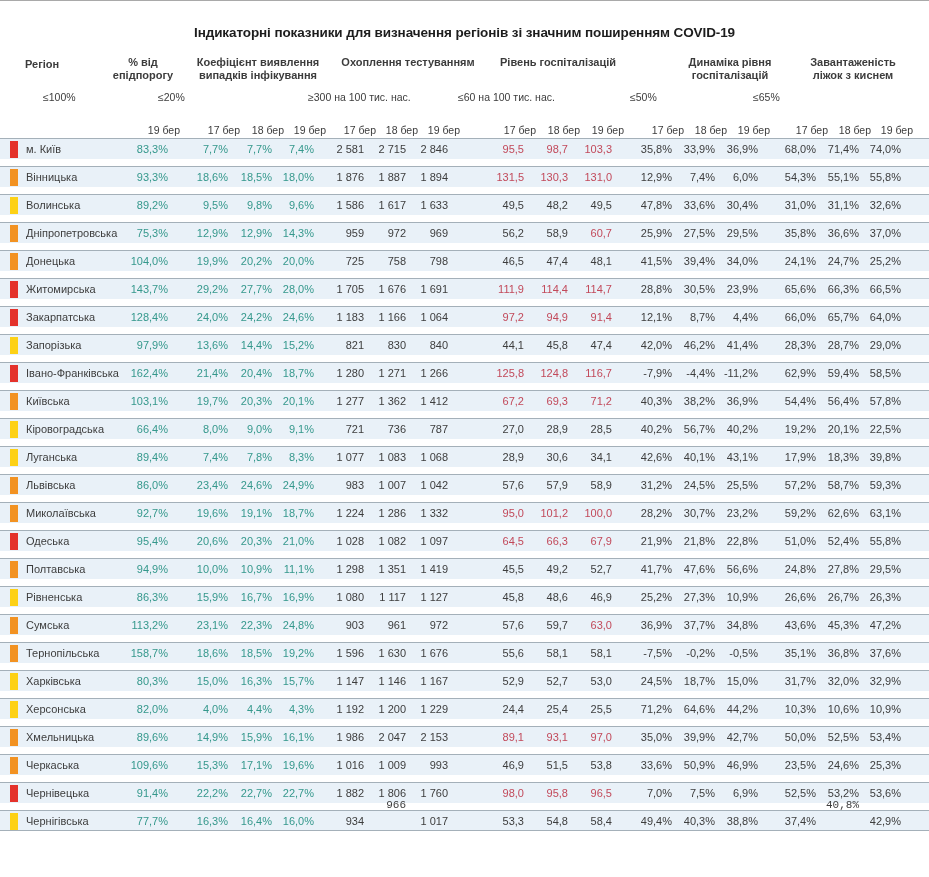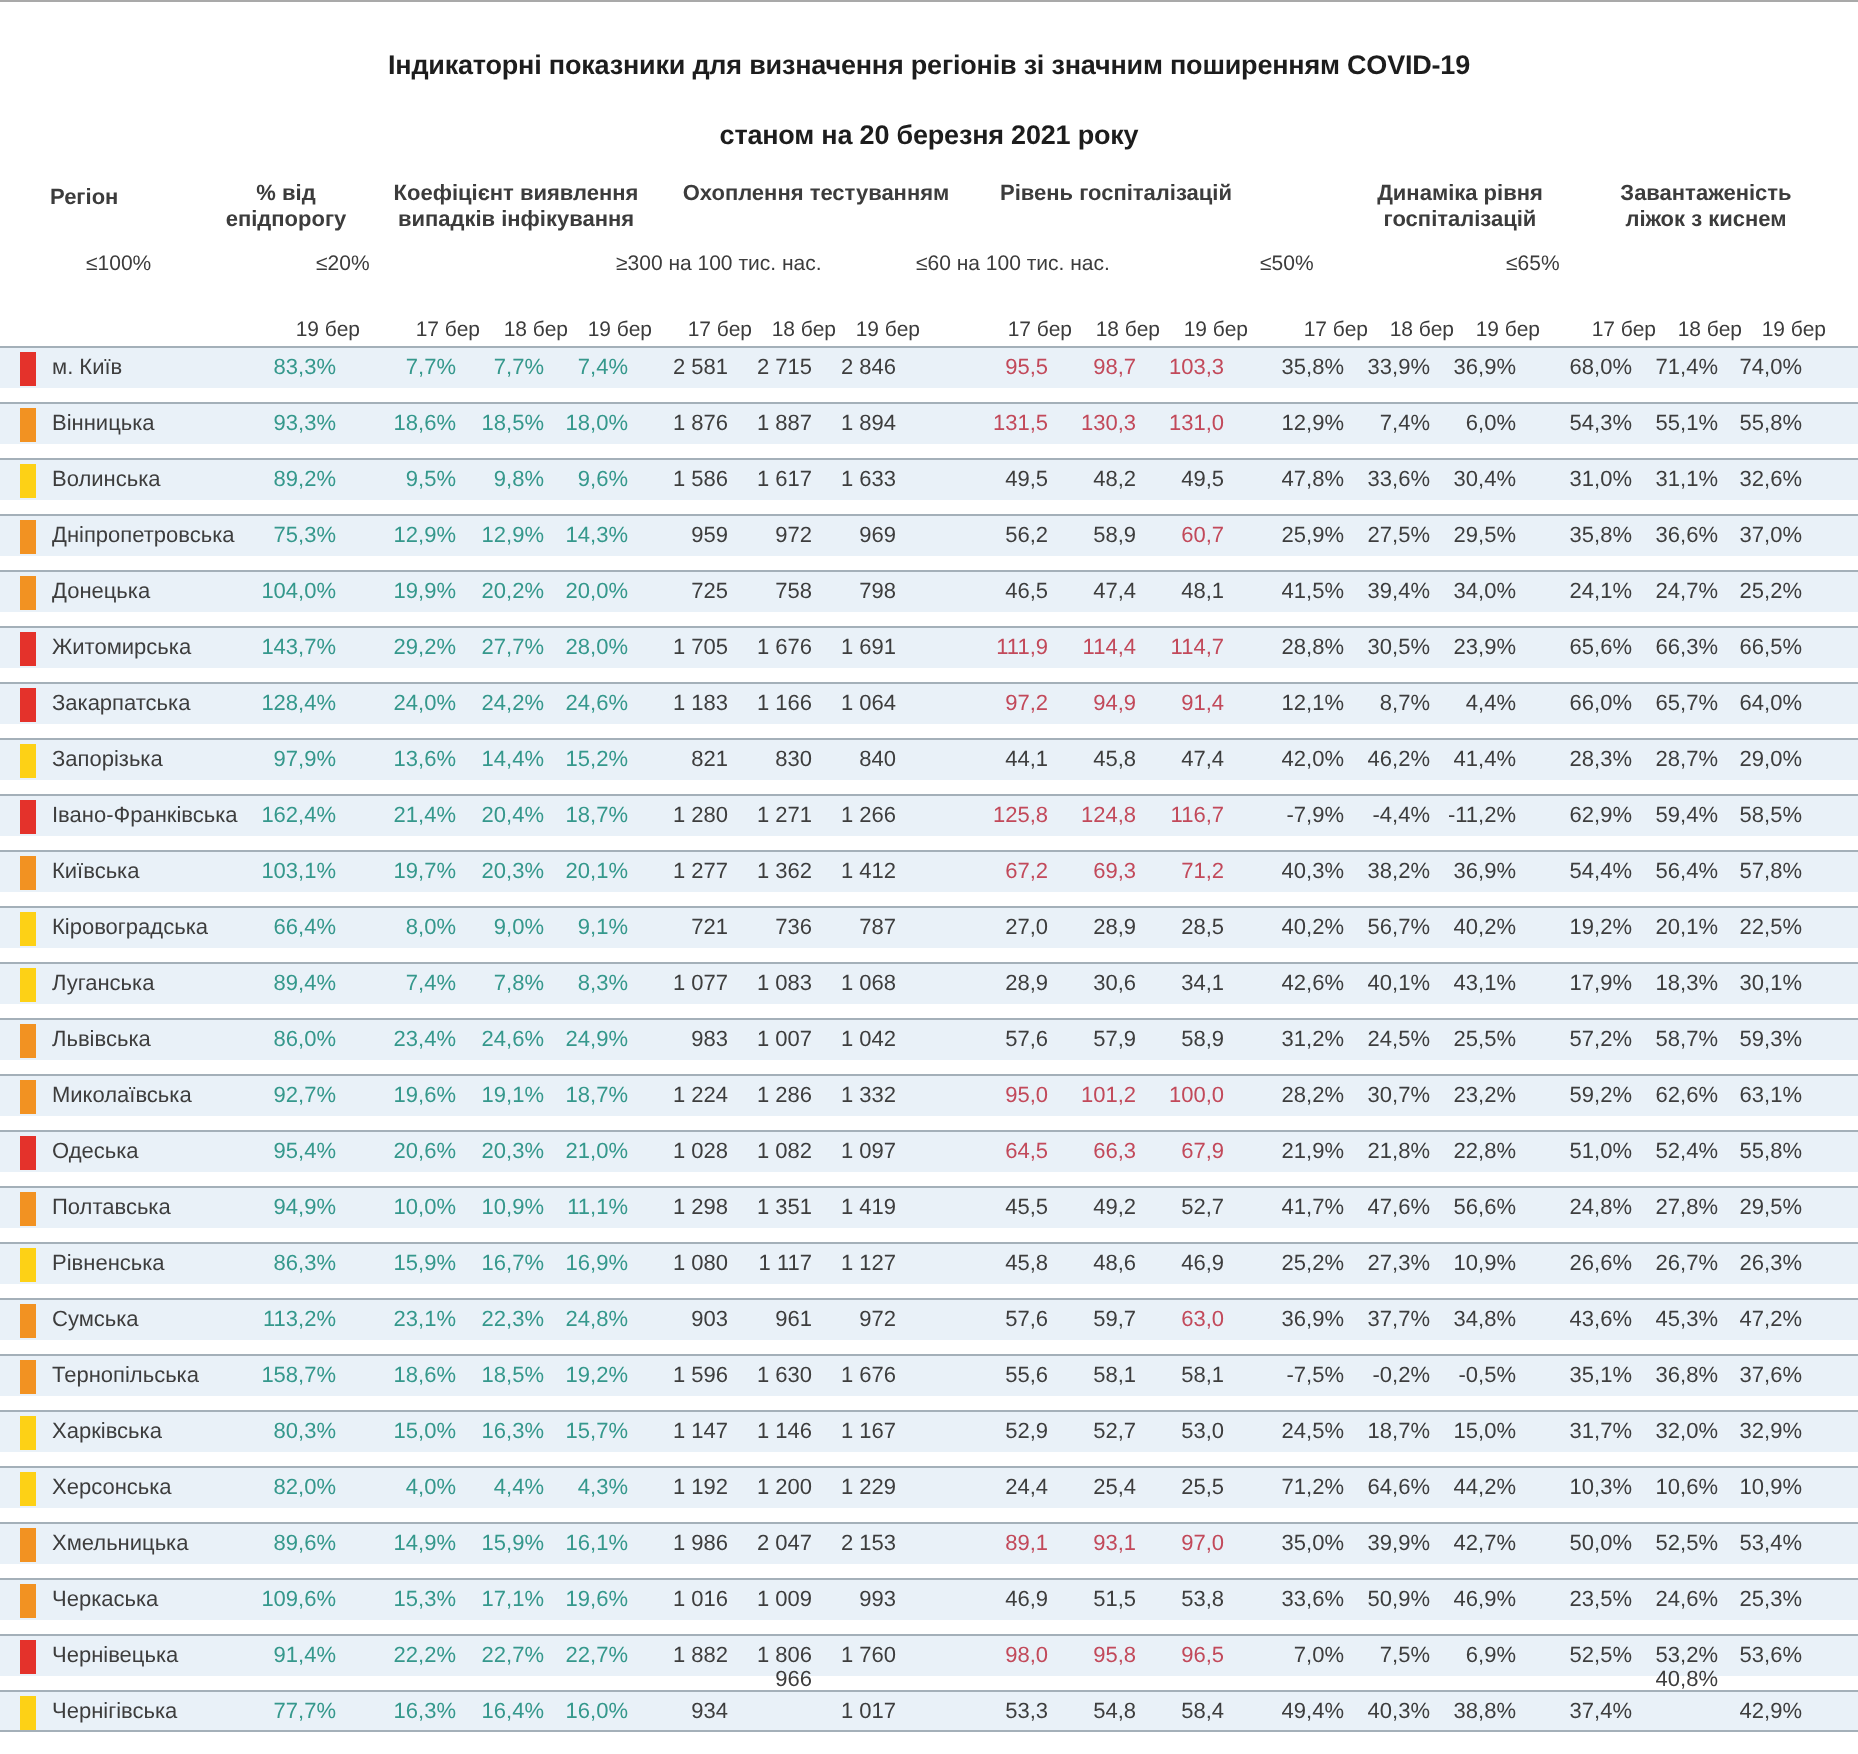--- a/index.html
+++ b/index.html
@@ -37,28 +37,27 @@
   .row { height:21px; background:#e9f1f8; border-top:1px solid #a4b0b9; margin-bottom:7px; }
   .row:last-child { border-bottom:1px solid #a4b0b9; }
   .cell { line-height:21px; white-space:nowrap; }
   .region { display:flex; align-items:center; padding-left:10px; }
   .marker { width:8px; height:17px; margin-right:8px; flex:0 0 8px; }
   .rname { font-size:11px; color:#3d3d3d; }
   .num { text-align:right; padding-right:6px; font-size:11px; position:relative; }
   .teal { color:#35988c; }
   .dark { color:#3d3d3d; }
   .red  { color:#c2495a; }
-  .num .raised { position:absolute; top:-12px; right:6px; line-height:12px; }
+  .num .raised { position:absolute; top:-12px; right:6px; line-height:12px;font-family:Liberation Mono, monospace; }
 </style>
 </head>
 <body>
 
 <div class="title-block">
   <div class="title-line">Індикаторні показники для визначення регіонів зі значним поширенням COVID-19</div>
-  <div class="title-line">станом на 20 березня 2021 року</div>
 </div>
 
 <div class="hdr">
   <div class="region-h">Регіон</div>
 
   <div class="gt g-epid">
       <span>% від епідпорогу</span>
     </div>
   <div class="gt g-coef">
       <span>Коефіцієнт виявлення випадків інфікування</span>
@@ -359,21 +358,21 @@
       <div class="cell num dark"><span>1 083</span></div>
       <div class="cell num dark"><span>1 068</span></div>
       <div class="cell num dark"><span>28,9</span></div>
       <div class="cell num dark"><span>30,6</span></div>
       <div class="cell num dark"><span>34,1</span></div>
       <div class="cell num dark"><span>42,6%</span></div>
       <div class="cell num dark"><span>40,1%</span></div>
       <div class="cell num dark"><span>43,1%</span></div>
       <div class="cell num dark"><span>17,9%</span></div>
       <div class="cell num dark"><span>18,3%</span></div>
-      <div class="cell num dark"><span>30,1%</span></div>
+      <div class="cell num dark"><span>39,8%</span></div>
     </div>
     <div class="row grid">
       <div class="cell region">
         <span class="marker" style="background: rgb(242, 146, 34);"></span>
         <span class="rname">Львівська</span>
       </div>
       <div class="cell num teal"><span>86,0%</span></div>
       <div class="cell num teal"><span>23,4%</span></div>
       <div class="cell num teal"><span>24,6%</span></div>
       <div class="cell num teal"><span>24,9%</span></div>

